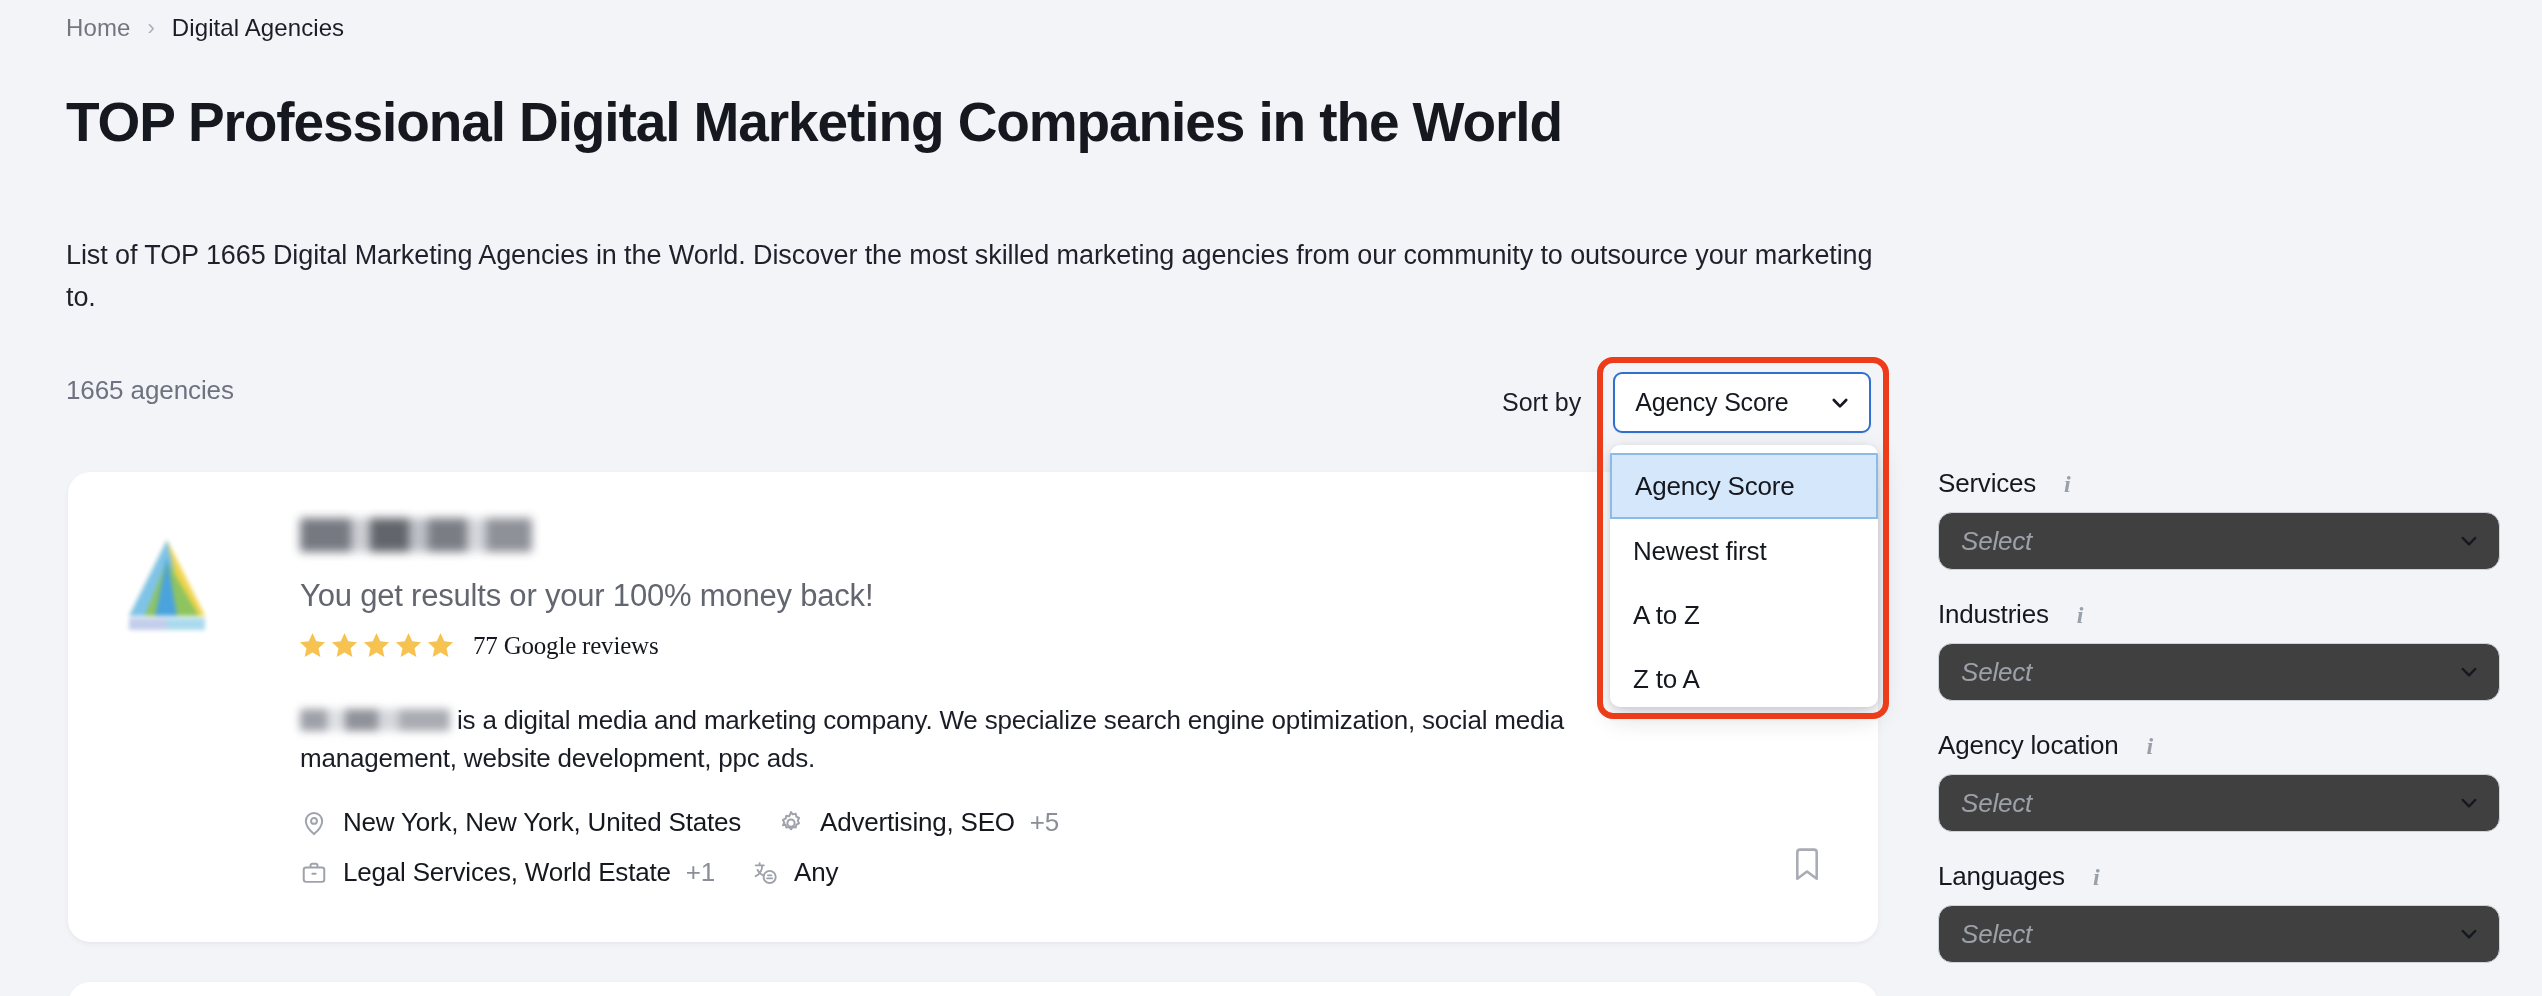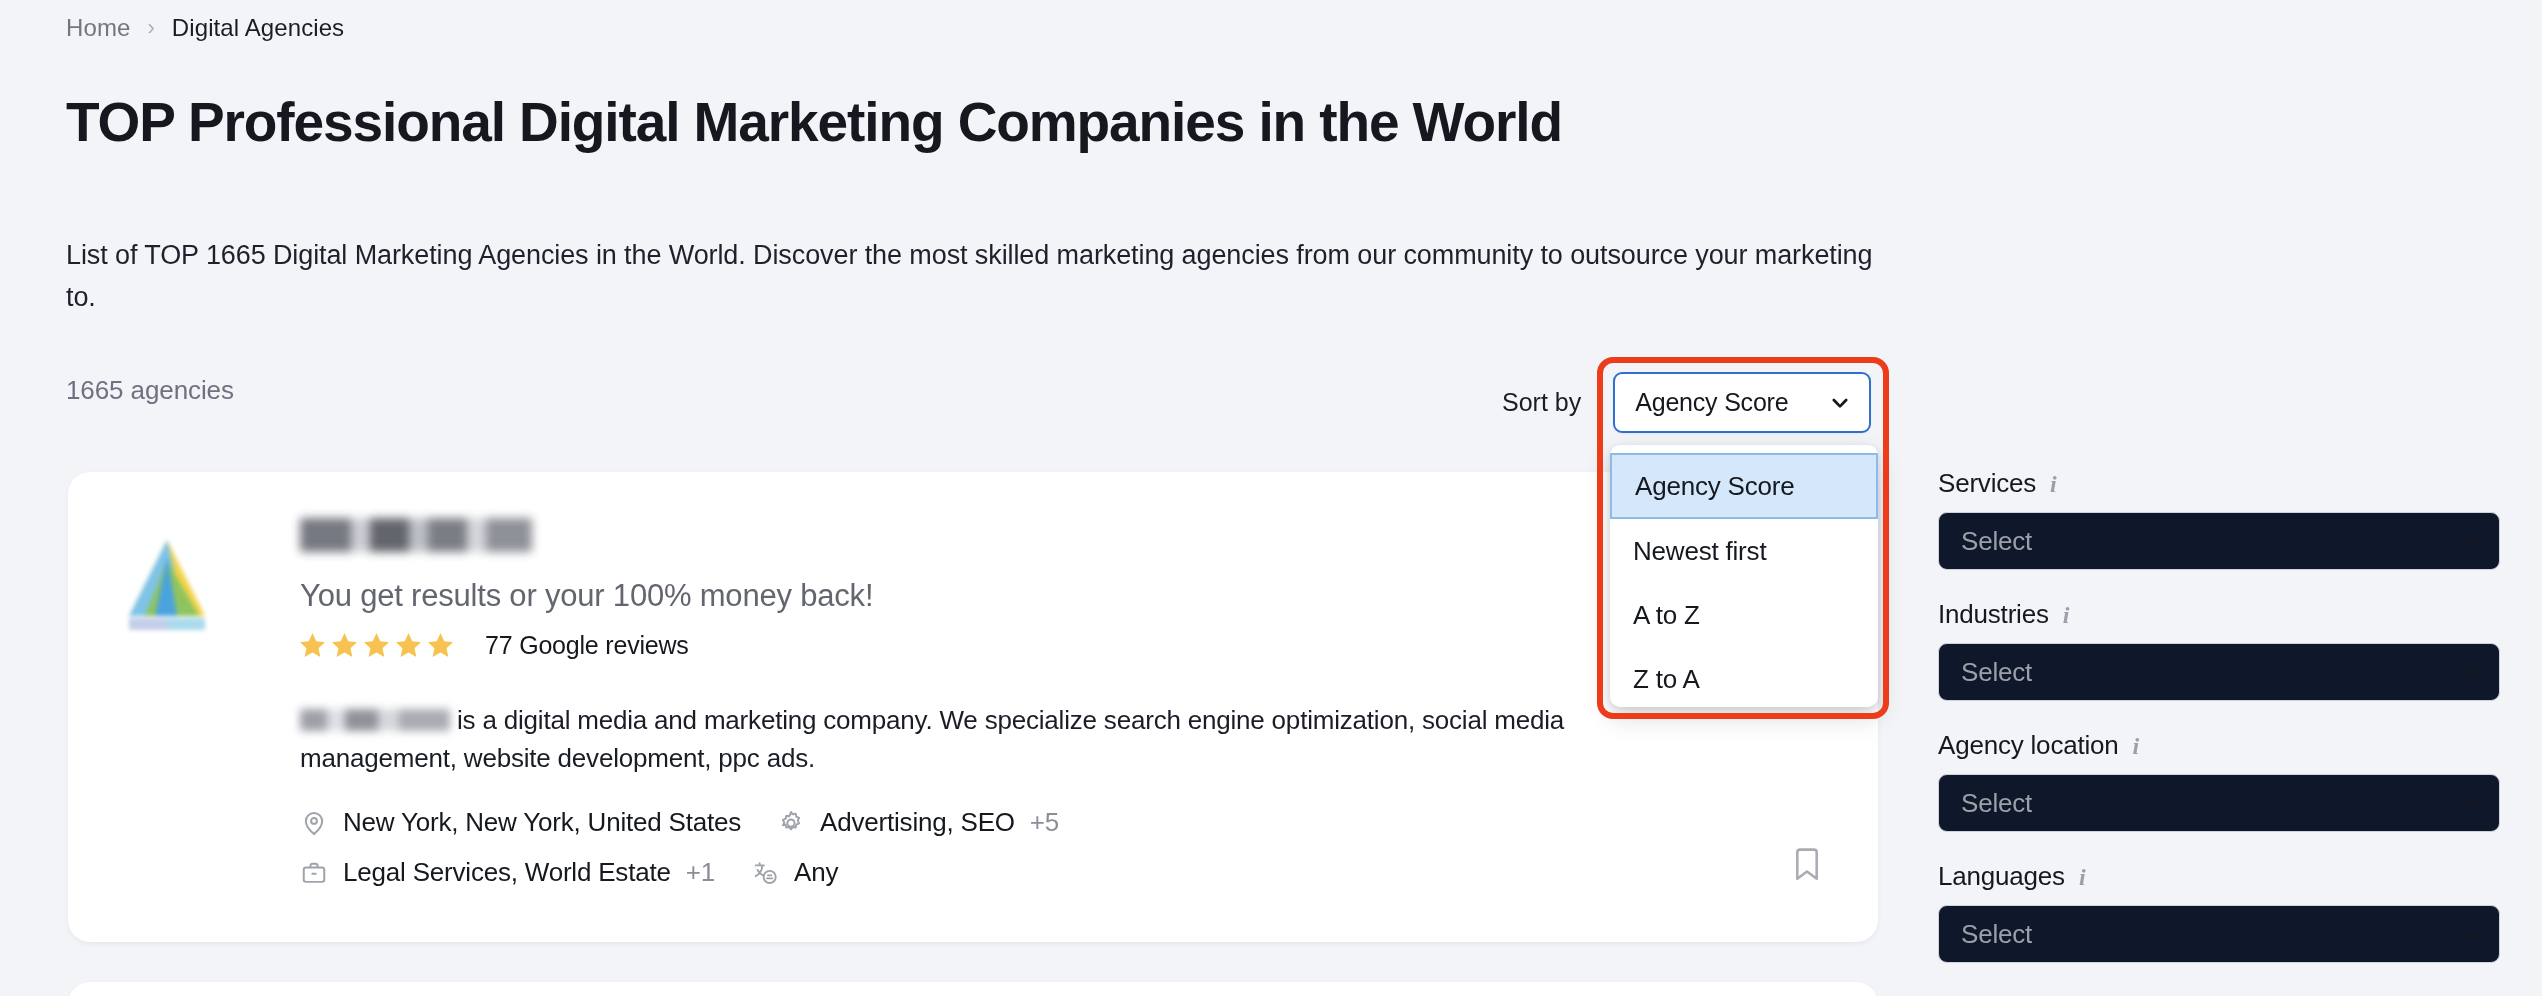--- a/index.html
+++ b/index.html
@@ -132,22 +132,23 @@
   }
 
   .tagline {
     position: absolute; left: 300px; top: 578px;
     font-size: 31px; color: #63666f; letter-spacing: -.2px;
     z-index: 12;
   }
 
   .rating-row {
     position: absolute; left: 298px; top: 631px;
-    display: flex; align-items: center; gap: 30px;
-    z-index: 12;
+    display: flex; align-items: center; gap: 18px;
+    z-index: 12;
+    font-family: Liberation Serif, serif;
   }
   .stars { display: flex; gap: 3px; }
   .star { width: 29px; height: 29px; }
 
   .review-count { font-size: 25px; color: #16181f; letter-spacing: -.2px; }
 
   .card-desc {
     position: absolute; left: 300px; top: 702px;
     width: 1420px;
     font-size: 26px; color: #1b1d26; line-height: 1.46; letter-spacing: -.2px;
@@ -181,36 +182,37 @@
   }
 
   
   .filters {
     position: absolute; left: 1938px; top: 468px;
     width: 562px;
     z-index: 5;
   }
   .filter-group { margin-bottom: 29px; }
   .filter-head {
-    display: flex; align-items: center; gap: 14px;
+    display: flex; align-items: center; gap: 28px;
     margin-bottom: 13px;
   }
   .filter-label { font-size: 26px; color: #16181f; letter-spacing: -.2px; }
   .info-i {
     font-family: "Liberation Serif", serif;
     font-style: italic; font-size: 24px; color: #9aa0a8; font-weight: 600;
     line-height: 1;
   }
   .filter-select {
     width: 562px; height: 58px;
-    background: #0f172a;
+    background: #404040;
     border: 1.6px solid #cfd2da;
-    border-radius: 9px;
+    border-radius: 14px;
     display: flex; align-items: center; justify-content: space-between;
     padding: 0 19px 0 22px;
+    font-style: italic;
   }
   .filter-select .ph { font-size: 26px; color: #9ba0a9; letter-spacing: -.2px; }
 </style>
 </head>
 <body>
 
 <div class="page">
 
   <nav class="breadcrumb">
     <span class="crumb-home">Home</span>

